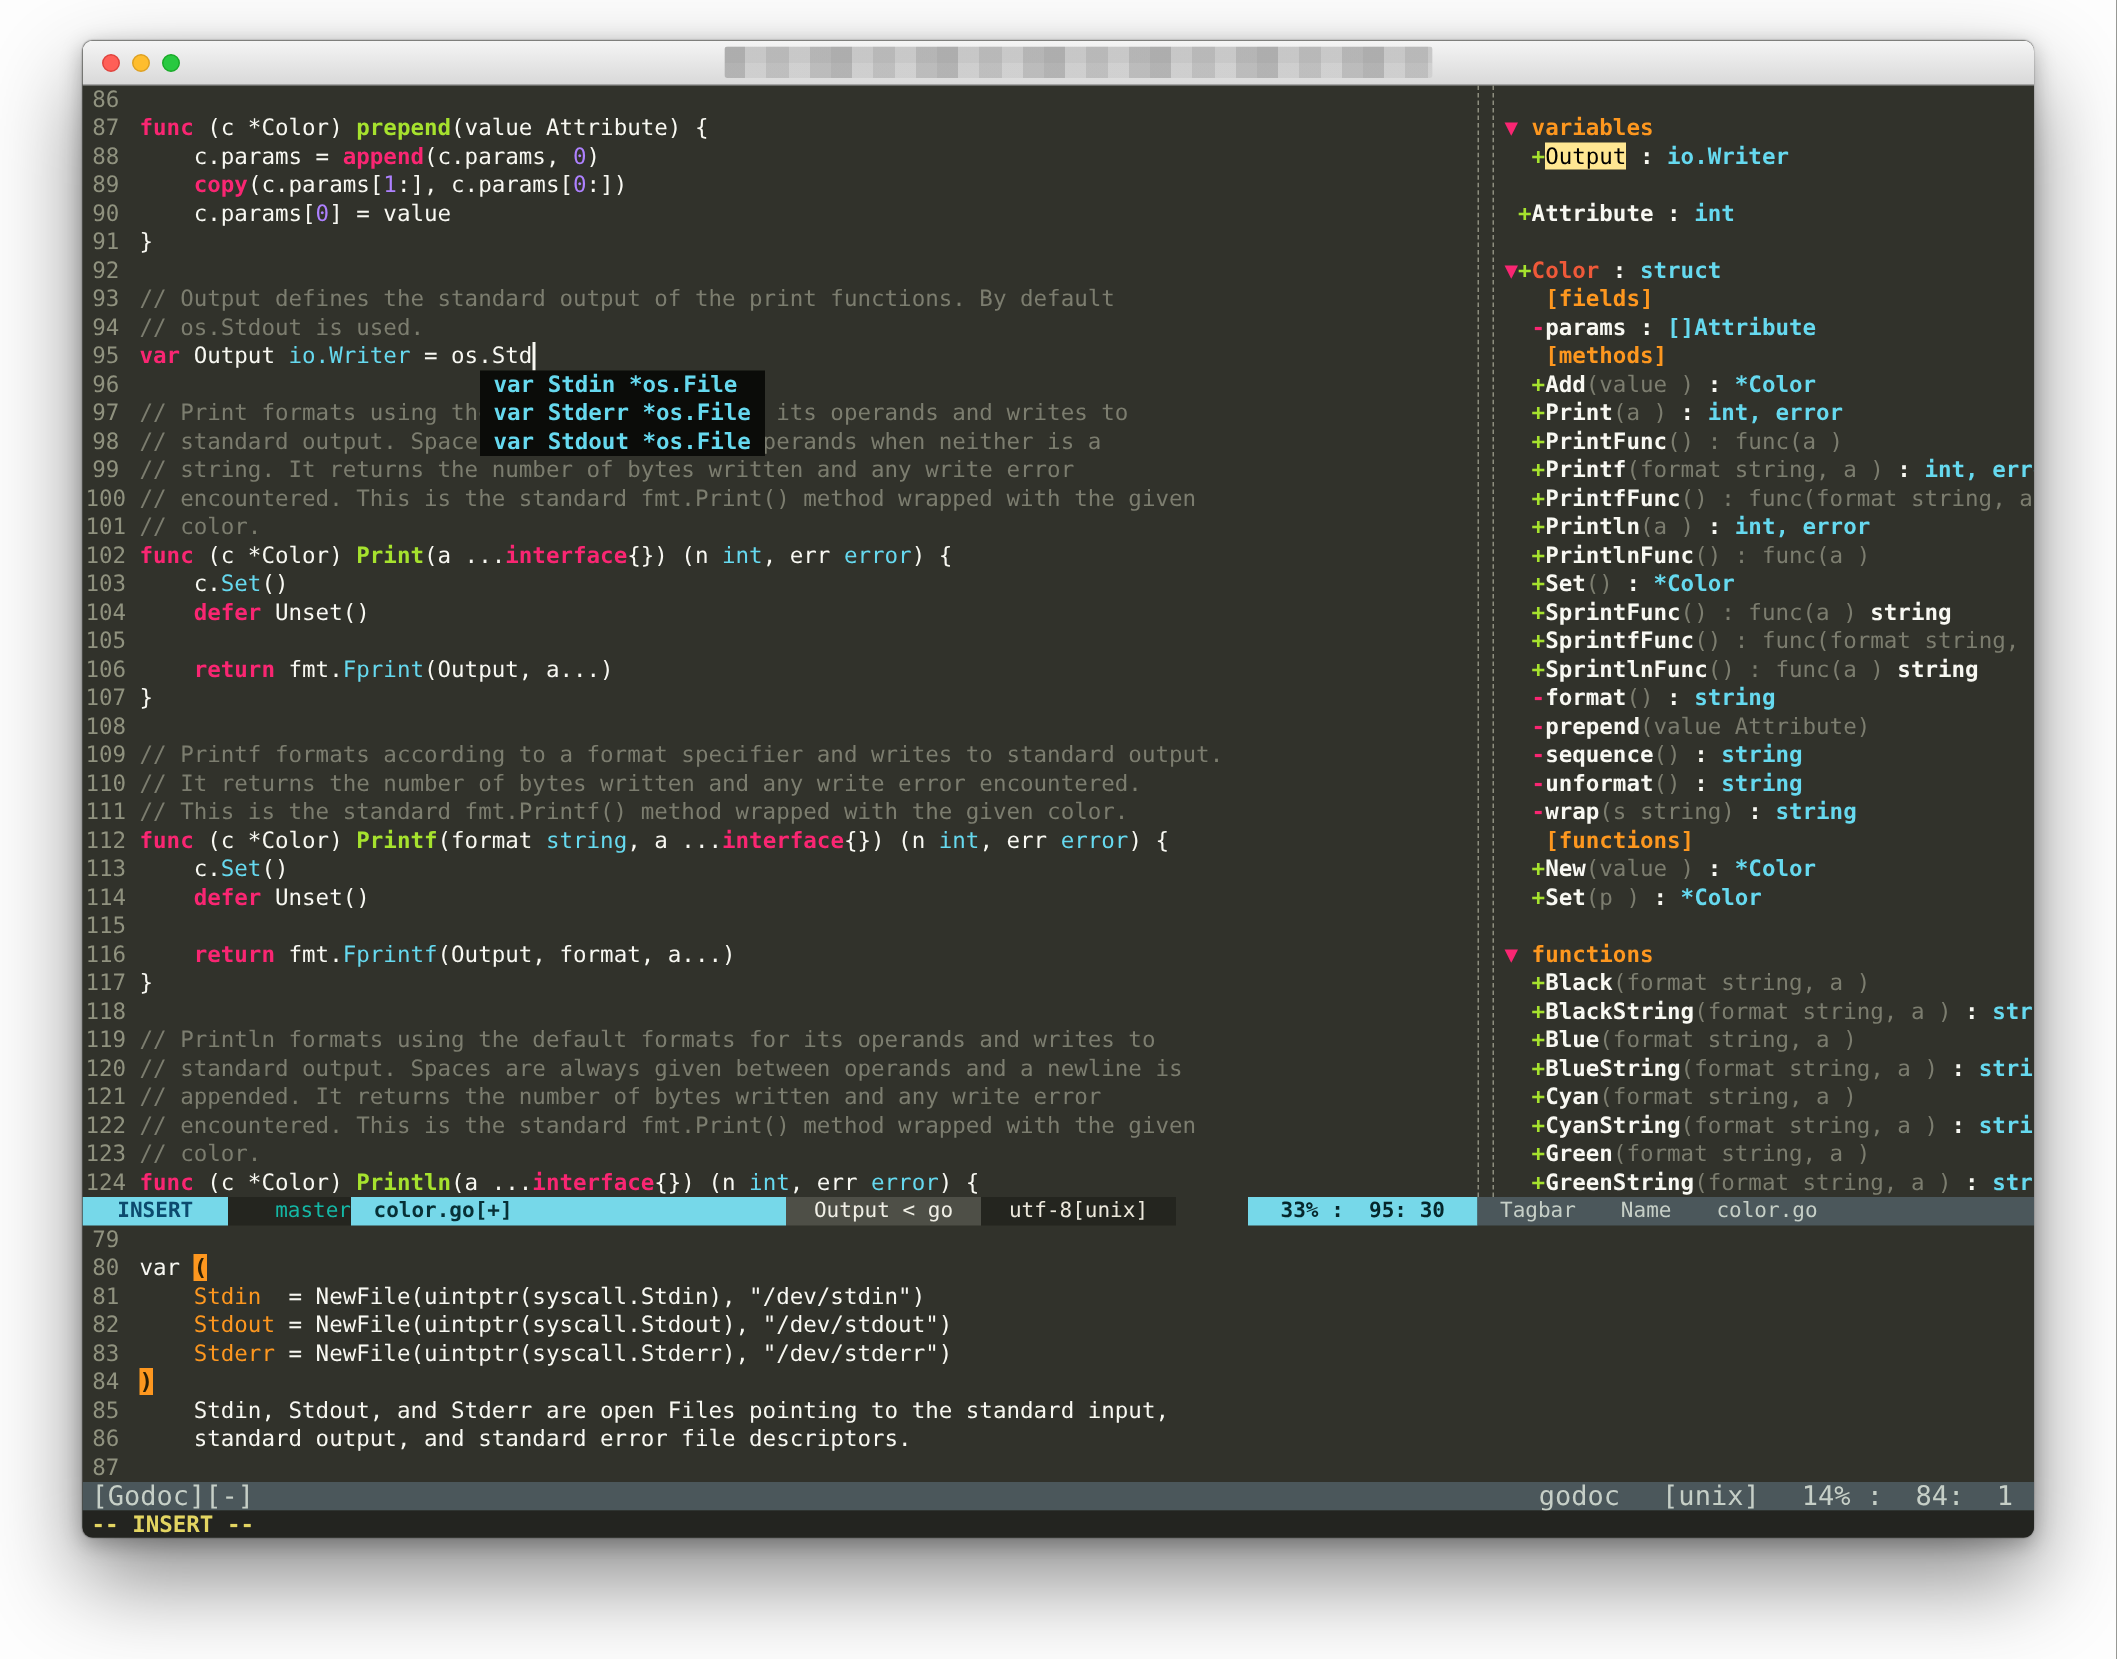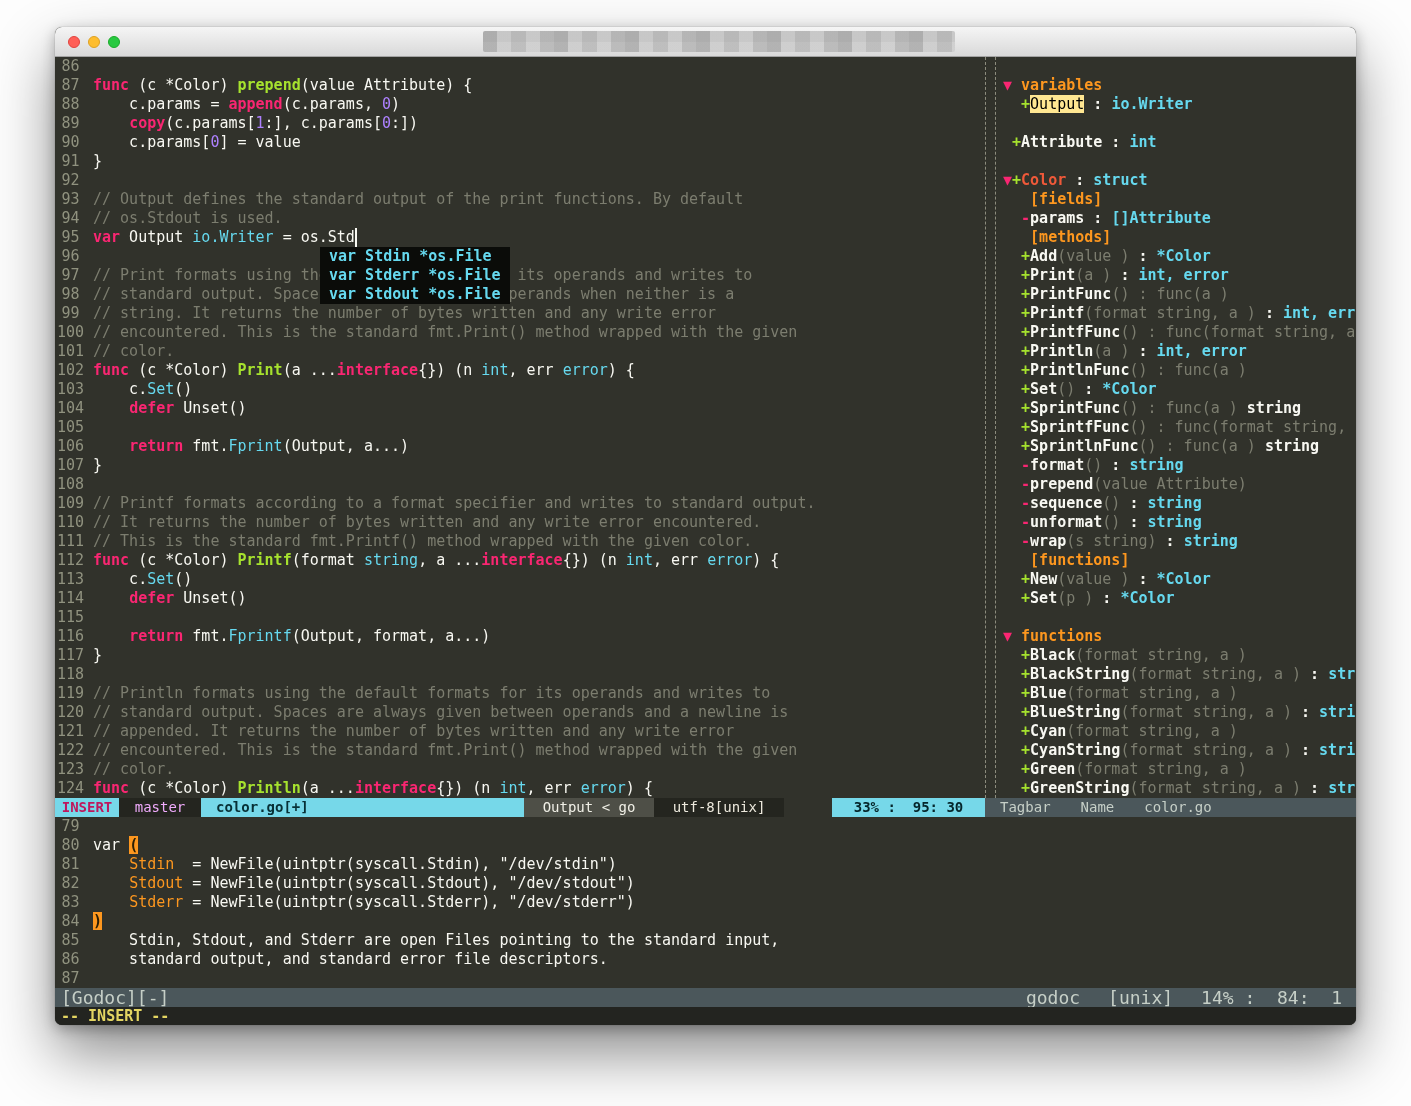--- a/index.html
+++ b/index.html
@@ -54,22 +54,22 @@
   .s-hl{background:var(--searchbg);color:#000;}
   .cursor{display:inline-block;width:2px;height:19px;background:#f8f8f2;vertical-align:top;}
   
   .pum{position:absolute;left:265px;top:190px;width:190px;background:var(--popupbg);z-index:5;}
   .pum-item{height:19px;line-height:19px;font-size:15px;padding-left:9px;white-space:pre;
             color:var(--cyan);font-weight:bold;}
   
   .statusrow{position:absolute;top:771px;left:0;right:0;height:19px;display:flex;font-size:14px;line-height:19px;}
   .airline{width:930px;display:flex;}
   .as{white-space:pre;overflow:hidden;}
-  .as-mode{width:64px;background:var(--acyan);color:#be185d;font-weight:bold;text-align:center;}
-  .as-branch{width:82px;background:var(--adark);color:#f0abfc;text-align:center;}
+  .as-mode{width:97px;background:var(--acyan);color:#0c4a6e;font-weight:bold;text-align:center;}
+  .as-branch{width:82px;background:var(--adark);color:#14b8a6;text-align:right;}
   .as-file{flex:1;background:var(--acyan);color:#073036;font-weight:bold;padding-left:15px;}
   .as-ctx{width:130px;background:var(--amid);color:#f0efe6;text-align:center;}
   .as-enc{width:130px;background:var(--adark);color:#ece8dc;text-align:center;}
   .as-pos{width:153px;background:var(--acyan);color:#05262b;font-weight:bold;text-align:center;margin-left:48px;}
   .tagbar-status{flex:1;background:var(--ncbg);color:var(--ncfg);padding-left:15px;display:flex;gap:30px;}
   .godoc-win{position:absolute;top:790px;left:0;right:0;height:171px;overflow:hidden;}
   .godoc-status{position:absolute;top:961px;left:0;right:0;height:19px;background:var(--ncbg);color:var(--ncfg);
                 font-size:18px;line-height:19px;display:flex;justify-content:space-between;
                 padding:0 14px 0 6px;box-sizing:border-box;}
   .gs-right{display:flex;gap:28px;white-space:pre;}

